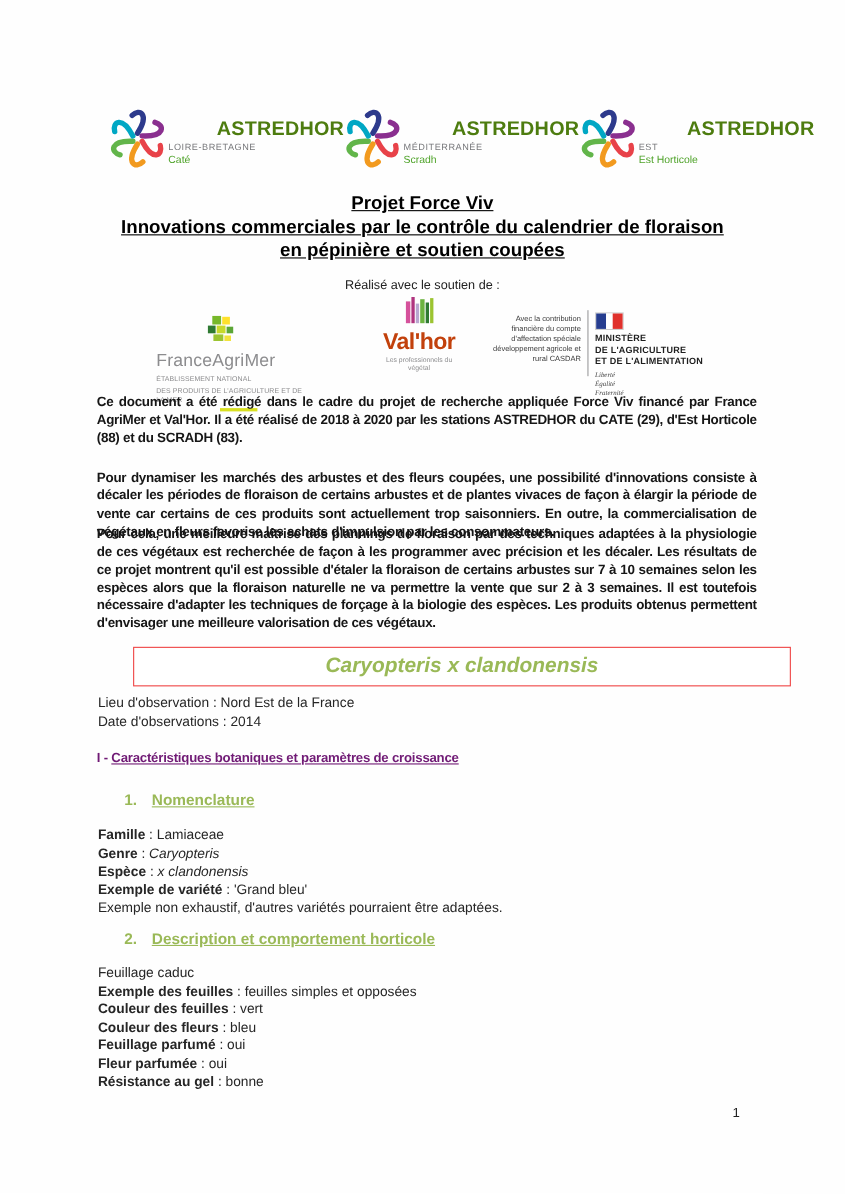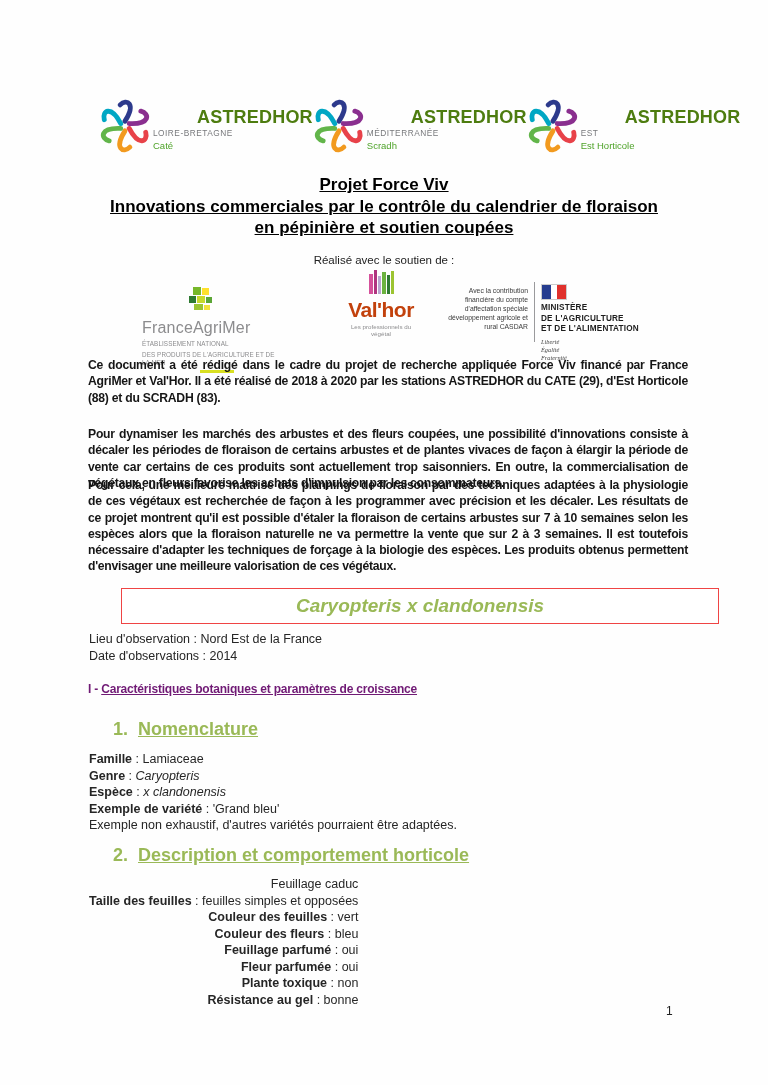--- a/index.html
+++ b/index.html
@@ -50,26 +50,26 @@
   .p1 { top:357px; } .p2 { top:411px;margin-top:15px; } .p3 { top:477px; }
   
   .species-box { position:absolute; top:588px; left:85px; width:596px; height:34px;
     border:1px solid #ef4444; display:flex; align-items:center; justify-content:center; background:#fff;margin-left:36px; }
   .species-title { font-size:19px; font-weight:bold; font-style:italic; color:#9ab957; }
   
   .obs { position:absolute; top:631px; left:89px; font-size:12.5px; line-height:16.5px; color:#262626; }
   
   .sec { position:absolute; top:682px; left:88px; font-size:12px; font-weight:bold; color:#701a75; letter-spacing:-0.2px; }
   .ul { text-decoration:underline; }
-  .sub { position:absolute; left:113px; font-size:18px; font-weight:bold; color:#9ab957; }
+  .sub { position:absolute; left:113px; font-size:14px; font-weight:bold; color:#9ab957; }
   .sub1 { top:719px; } .sub2 { top:845px; }
   .sub-num { display:inline-block; width:25px; }
   
   .list { position:absolute; left:89px; font-size:12.5px; line-height:16.5px; color:#262626; }
-  .nom { top:751px; } .desc { top:876px;text-align:right; }
+  .nom { top:751px; } .desc { top:876px; }
   .lbl { font-weight:bold; }
   .it { font-style:italic; }
   
   .pagenum { position:absolute; left:666px; top:1004px; font-size:12px; color:#222; }
 </style>
 </head>
 <body>
 
 <div class="page">
 
@@ -237,24 +237,23 @@
     <div><span class="lbl">Genre</span><span> : </span><span class="it">Caryopteris</span></div>
     <div><span class="lbl">Espèce</span><span> : </span><span class="it">x clandonensis</span></div>
     <div><span class="lbl">Exemple de variété</span><span> : </span><span>'Grand bleu'</span></div>
     <div><span class="lbl"></span><span></span><span>Exemple non exhaustif, d'autres variétés pourraient être adaptées.</span></div>
   </div>
 
   <div class="sub sub2"><span class="sub-num">2.</span><span class="ul">Description et comportement horticole</span></div>
 
   <div class="list desc">
     <div><span class="lbl"></span><span></span><span>Feuillage caduc</span></div>
-    <div><span class="lbl">Taille des feuilles</span><span> : </span><span>feuilles simples et opposées</span></div>
+    <div><span class="lbl">Exemple des feuilles</span><span> : </span><span>feuilles simples et opposées</span></div>
     <div><span class="lbl">Couleur des feuilles</span><span> : </span><span>vert</span></div>
     <div><span class="lbl">Couleur des fleurs</span><span> : </span><span>bleu</span></div>
     <div><span class="lbl">Feuillage parfumé</span><span> : </span><span>oui</span></div>
     <div><span class="lbl">Fleur parfumée</span><span> : </span><span>oui</span></div>
-    <div><span class="lbl">Plante toxique</span><span> : </span><span>non</span></div>
     <div><span class="lbl">Résistance au gel</span><span> : </span><span>bonne</span></div>
   </div>
 
   <div class="pagenum">1</div>
 
 </div>
 
 </body></html>

